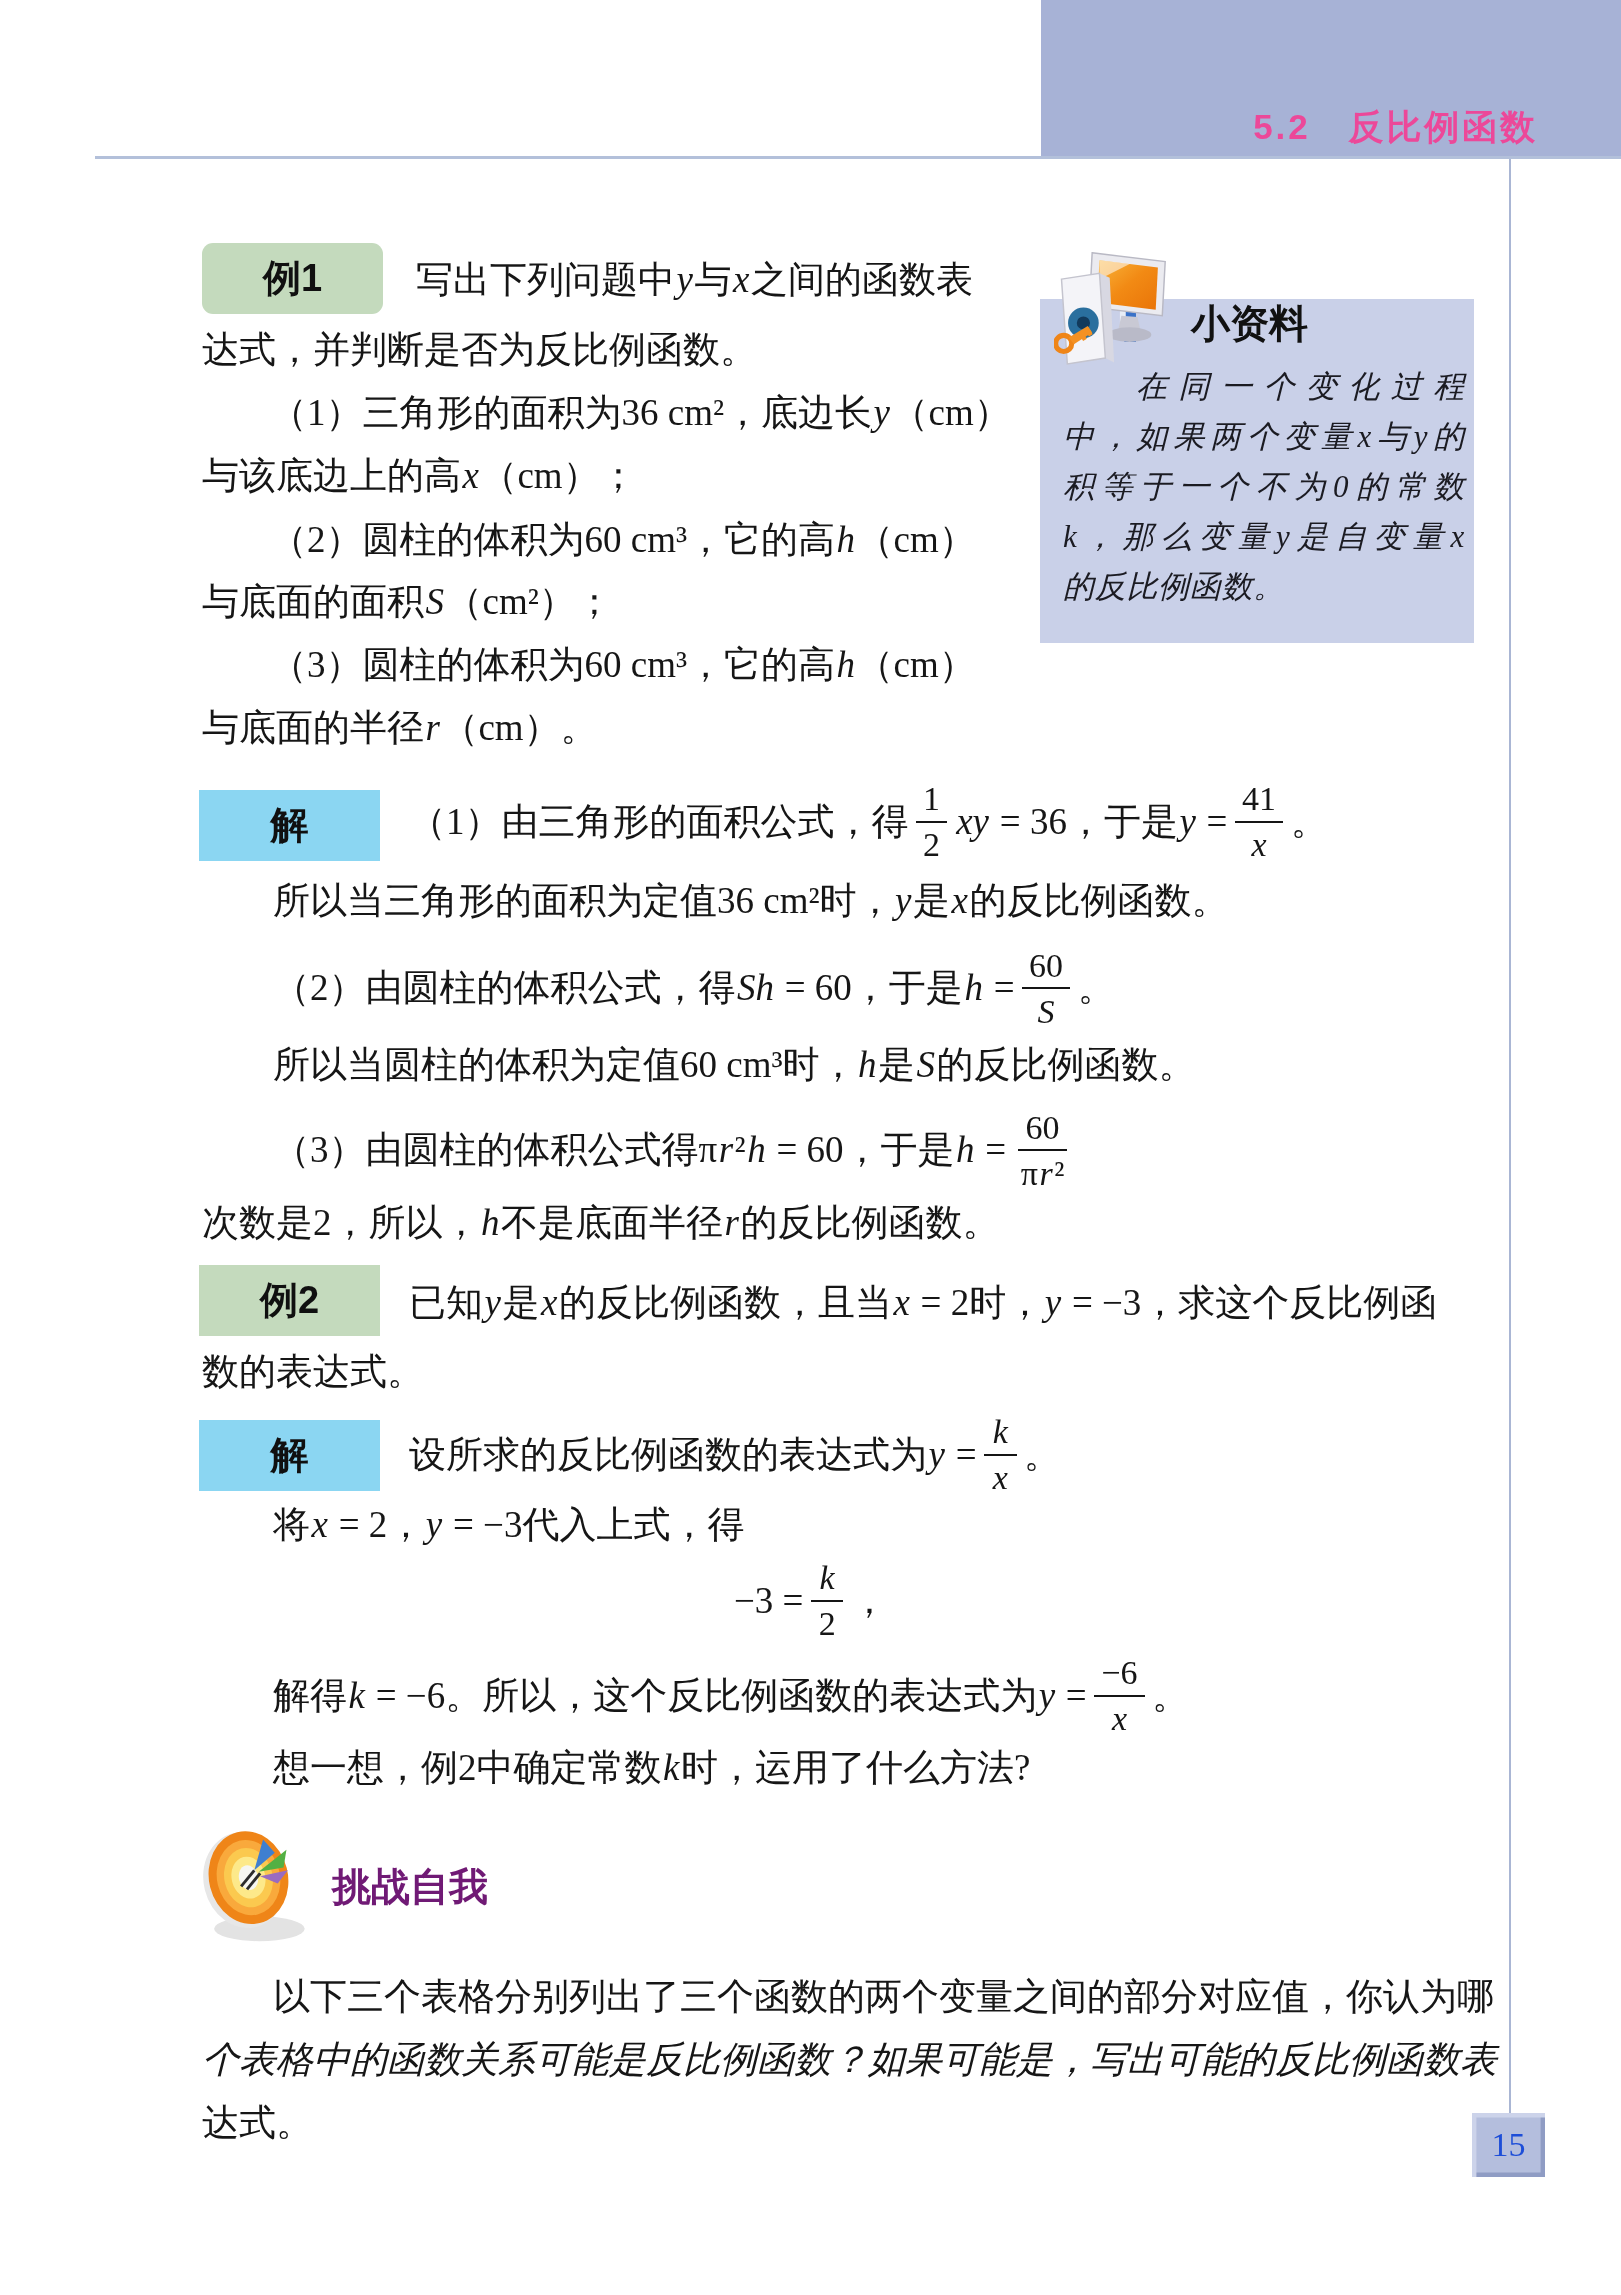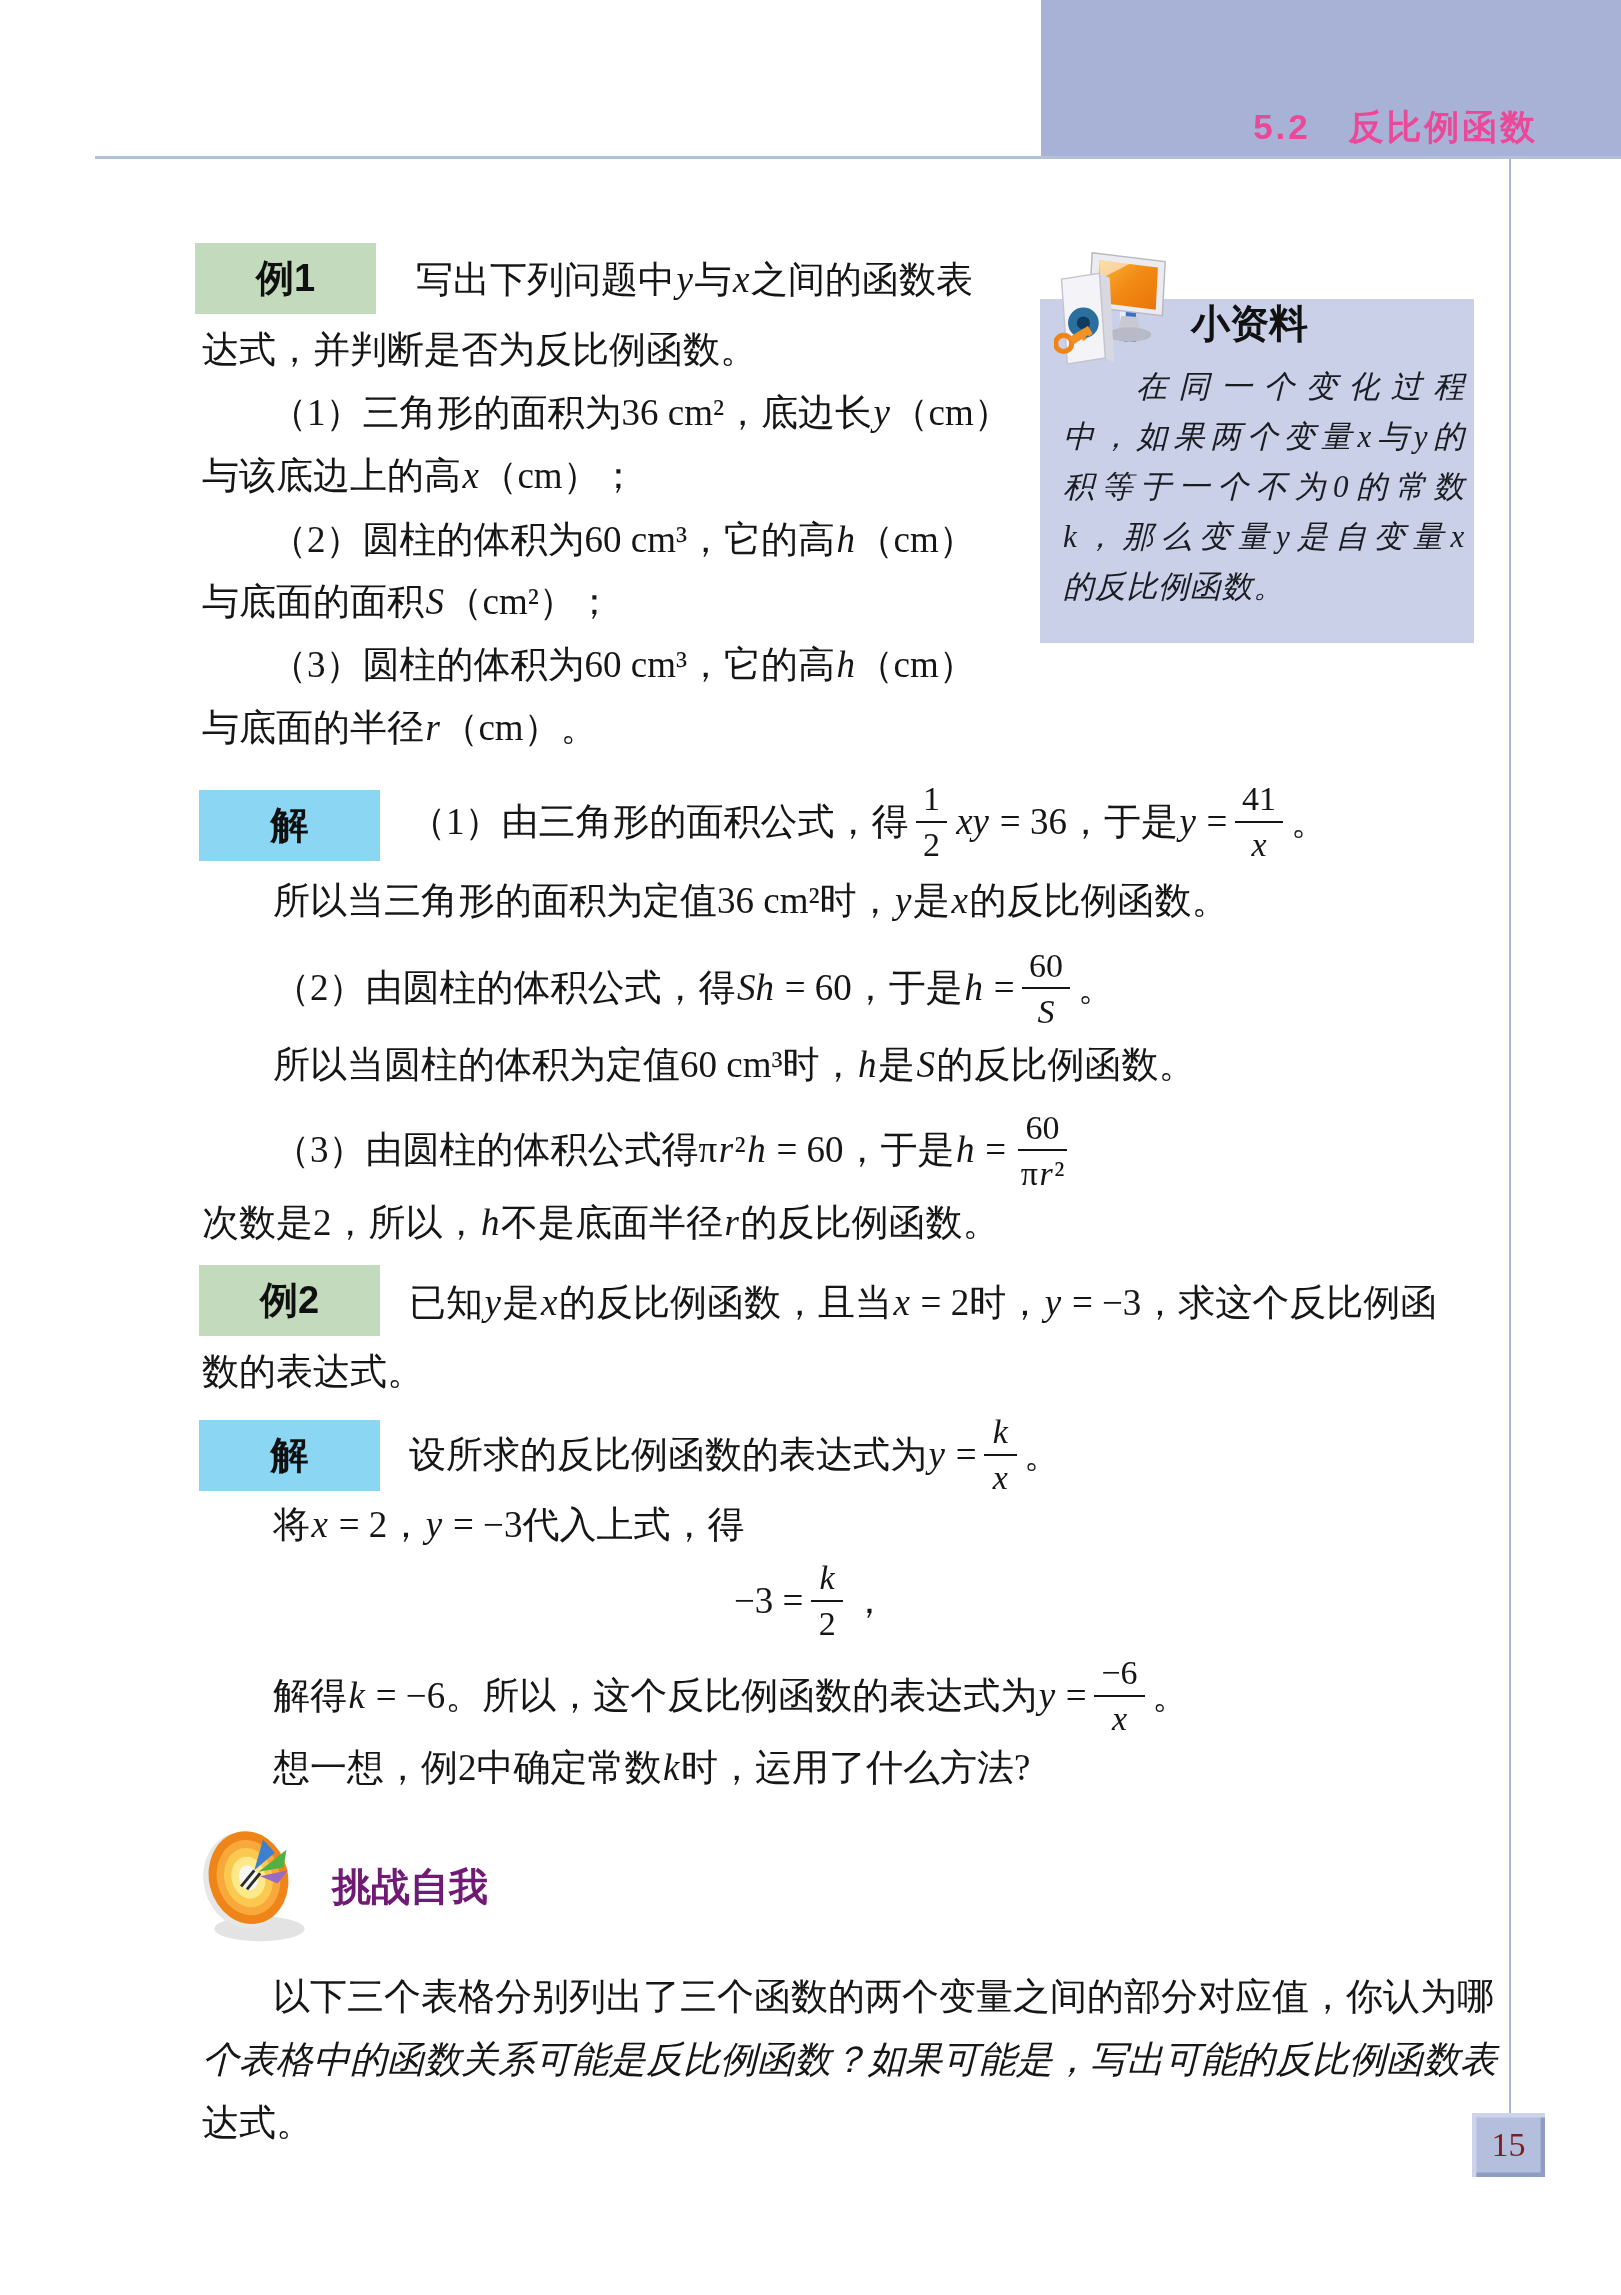--- a/index.html
+++ b/index.html
@@ -44,33 +44,33 @@
   .svg-icon{position:absolute;}
 
   
   .challenge-title{position:absolute;left:332px;top:1860px;font-family:"Liberation Sans","DejaVu Sans",sans-serif;
                    font-weight:bold;font-size:39px;color:#701a75;white-space:nowrap;}
 
   
   .page-num{position:absolute;left:1472px;top:2113px;width:73px;height:64px;background:#b4bedd;
             box-shadow:inset 4.4px 4.4px 0 #ccd3ea, inset -4.4px -4.4px 0 #8f9cc4;
             display:flex;align-items:center;justify-content:center;
-            font-size:34px;color:#7f1d1d;}
+            font-size:34px;color:#1d4ed8;}
 </style>
 </head>
 <body>
 
 <div class="page">
 
   <div class="header-band"></div>
   <div class="header-title">5.2　反比例函数</div>
   <div class="top-rule"></div>
   <div class="right-rule"></div>
 
-  <div class="tag green" style="left:195px;top:243px;">
+  <div class="tag green" style="left:202px;top:243px;border-radius:11px;">
     <span>例1</span>
   </div>
   <div class="line mx" style="left:416px;top:257px;">写出下列问题中<i>y</i>与<i>x</i>之间的函数表</div>
   <div class="line mx" style="left:202px;top:327px;">达式，并判断是否为反比例函数。</div>
   <div class="line mx" style="left:270px;top:390px;">（1）三角形的面积为36 cm²，底边长<i>y</i>（cm）</div>
   <div class="line mx" style="left:202px;top:453px;">与该底边上的高<i>x</i>（cm）；</div>
   <div class="line mx" style="left:270px;top:517px;">（2）圆柱的体积为60 cm³，它的高<i>h</i>（cm）</div>
   <div class="line mx" style="left:202px;top:579px;">与底面的面积<i>S</i>（cm²）；</div>
   <div class="line mx" style="left:270px;top:642px;">（3）圆柱的体积为60 cm³，它的高<i>h</i>（cm）</div>
   <div class="line mx" style="left:202px;top:705px;">与底面的半径<i>r</i>（cm）。</div>

